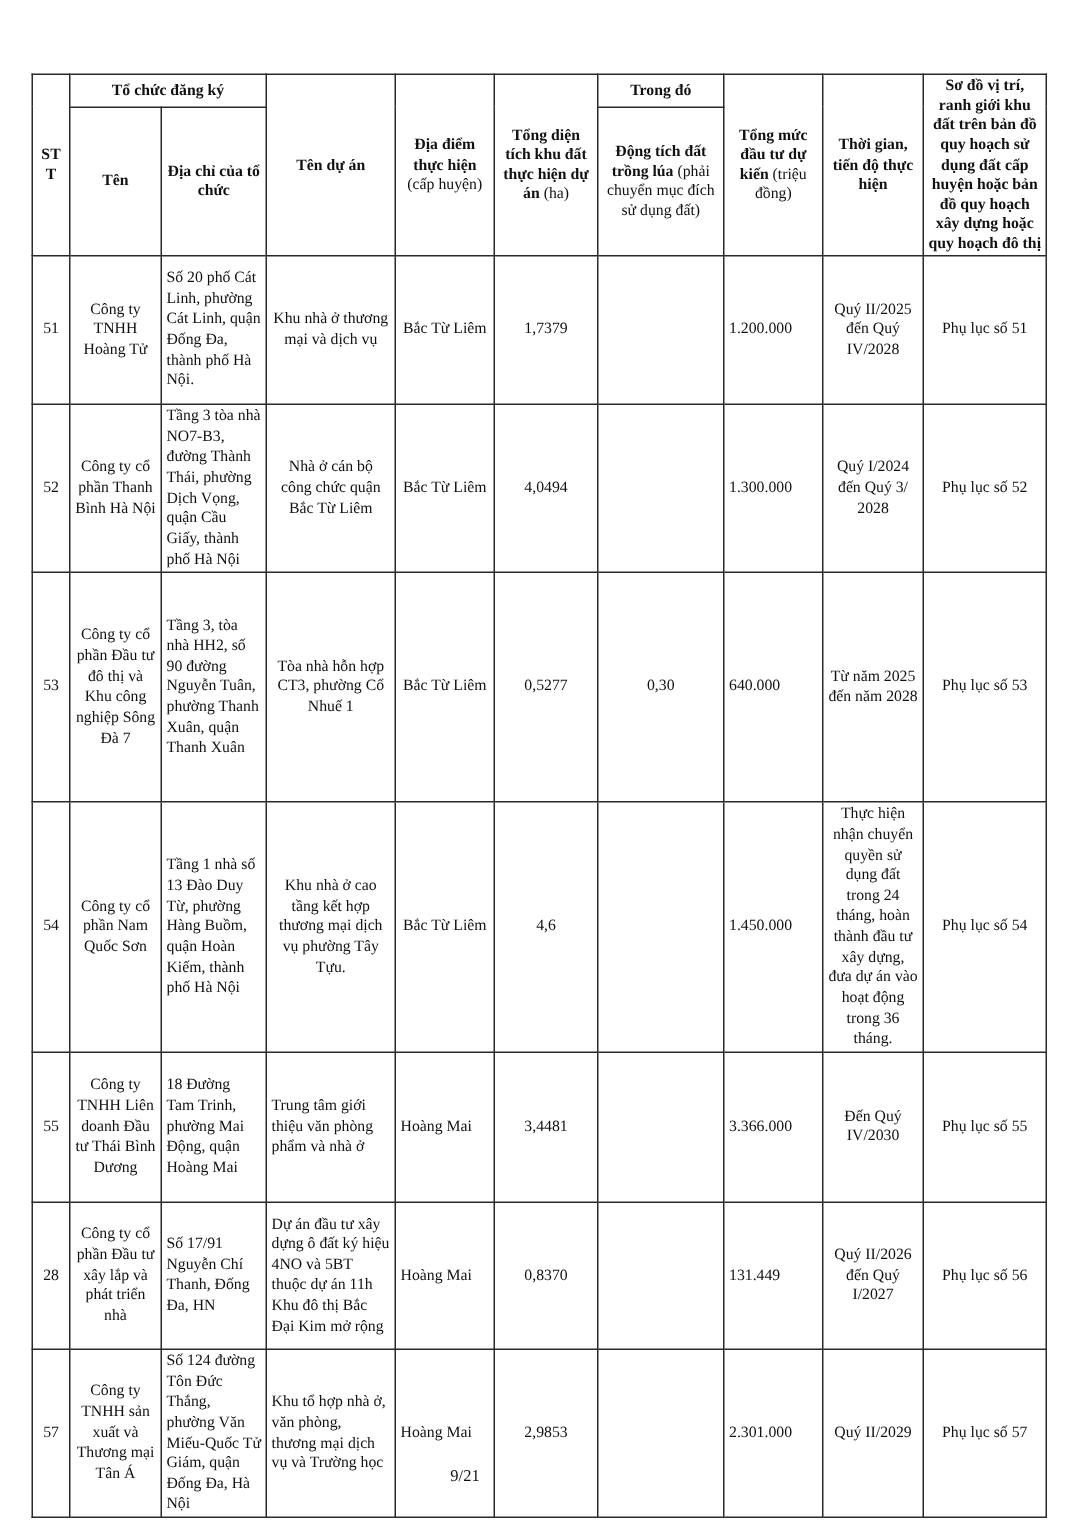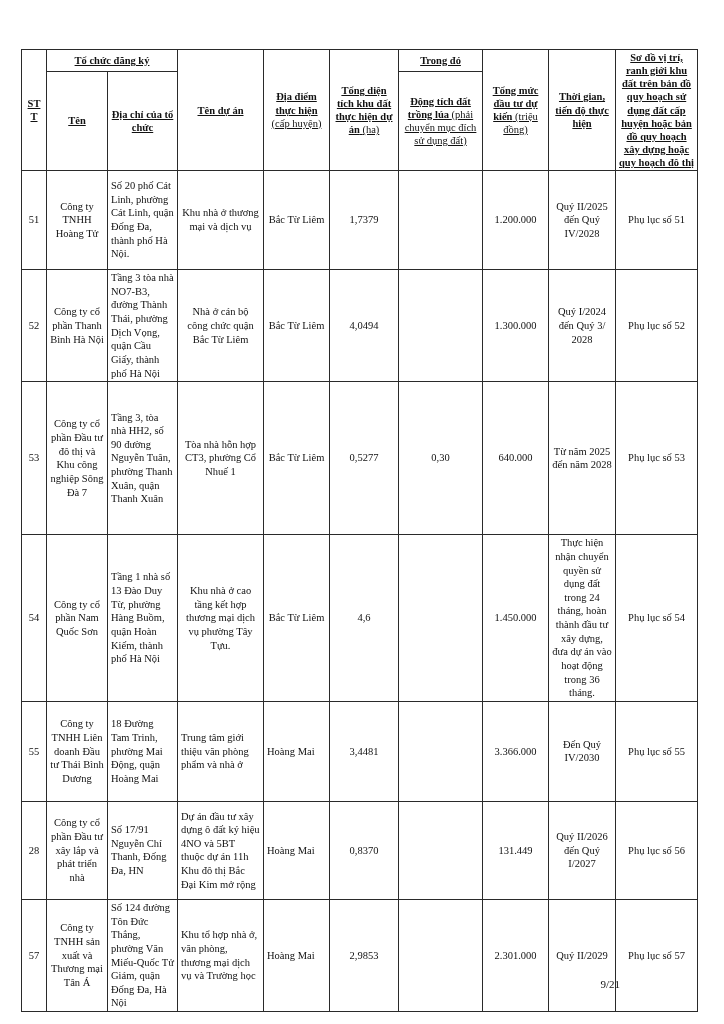--- a/index.html
+++ b/index.html
@@ -1,36 +1,36 @@
 <!DOCTYPE html>
 <html><head>
 <meta charset="utf-8">
 <style>
   html,body{margin:0;padding:0;background:#fff;}
   body{width:724px;height:1024px;font-family:"Liberation Serif",serif;color:#111;}
   .page{position:relative;width:724px;height:1024px;background:#fff;overflow:hidden;}
   table.doc{position:absolute;left:21px;top:49px;width:676px;border-collapse:collapse;table-layout:fixed;}
   table.doc th, table.doc td{border:1px solid #2a2a2a;padding:1px 3px;vertical-align:middle;word-wrap:break-word;}
-  table.doc th{font-weight:bold;text-align:center;font-size:10.5px;line-height:1.25;text-decoration:underline;}
+  table.doc th{font-weight:bold;text-align:center;font-size:10.5px;line-height:1.25;}
   thead tr.strip{height:14px;}
   thead tr.sub{height:73px;}
   th.sodo{font-size:9.5px;line-height:1.2;padding:1px 2px;}
   .nb{font-weight:normal;}
   td{font-size:10.5px;line-height:1.3;}
   td.c{text-align:center;}
   td.l{text-align:left;}
-  td.r{text-align:center;padding-right:2px;margin-left:38px;}
+  td.r{text-align:left;padding-right:2px;margin-left:38px;}
   tbody tr:nth-child(1){height:99px;}
   tbody tr:nth-child(2){height:102px;}
   tbody tr:nth-child(3){height:153px;}
   tbody tr:nth-child(4){height:162px;}
   tbody tr:nth-child(5){height:100px;}
   tbody tr:nth-child(6){height:98px;}
   tbody tr:nth-child(7){height:98px;}
-  .footer{position:absolute;left:0;top:978px;width:620px;text-align:right;font-size:11px;}
+  .footer{position:absolute;left:0;top:978px;width:620px;text-align:center;font-size:11px;}
 </style>
 </head>
 <body>
 
 <div class="page">
   <table class="doc">
     <colgroup>
       <col style="width:25px">
         <col style="width:61px">
         <col style="width:70px">

